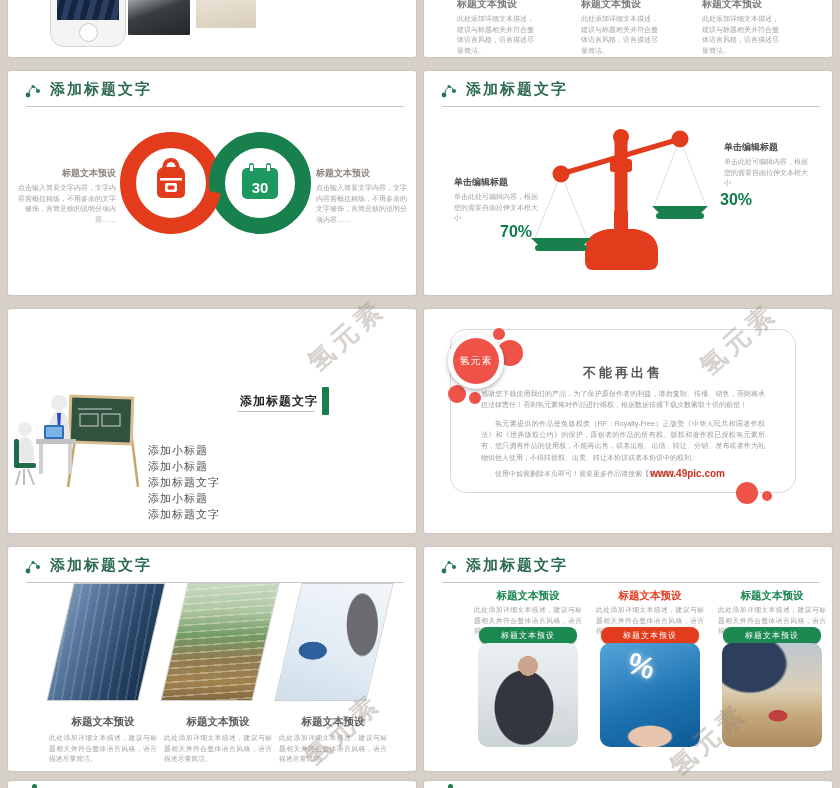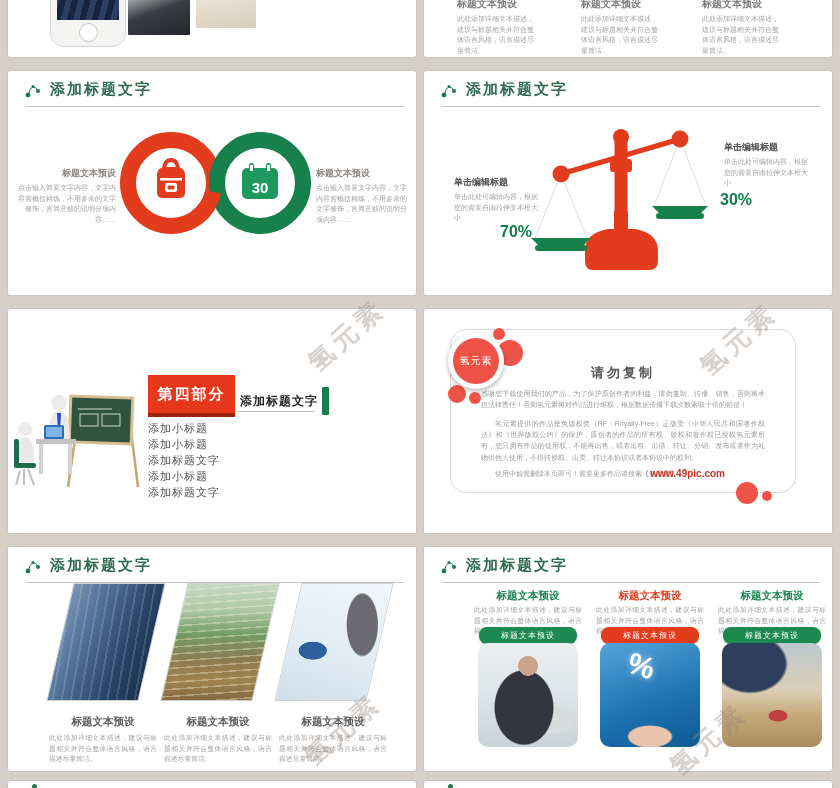--- a/index.html
+++ b/index.html
@@ -30,21 +30,21 @@
   .abs-svg{position:absolute;left:0;top:0;}
   .txtblock{position:absolute;}
   .txtblock.right-al{text-align:right;}
   
   .part-box{position:absolute;left:140px;top:66px;width:87px;height:38px;background:#e8381b;
             border-bottom:4px solid #9a2410;color:#fff;font-weight:bold;font-size:15px;
             text-align:center;line-height:38px;letter-spacing:2px;}
   .part-title{position:absolute;left:232px;top:84px;font-size:12px;font-weight:bold;color:#222;letter-spacing:1px;}
   .part-rule{position:absolute;left:230px;top:102px;width:76px;border-top:1px solid #bbb;}
   .green-bar{position:absolute;left:314px;top:78px;width:7px;height:28px;background:#17804d;border-radius:1px;}
-  .sec-item{position:absolute;left:140px;font-size:11px;color:#4f4f4f;letter-spacing:1px;}
+  .sec-item{position:absolute;left:140px;font-size:11px;color:#4f4f4f;letter-spacing:1px;margin-top:22px;}
   
   .cp-box{position:absolute;left:26px;top:20px;width:344px;height:162px;border:1px solid #d8d8d8;
           border-radius:16px;background:#fff;}
   .cp-title{position:absolute;left:0;right:0;top:34px;text-align:center;font-size:13px;
             font-weight:bold;color:#555;letter-spacing:3px;}
   .cp-p{position:absolute;left:30px;right:30px;font-size:7px;color:#9a9a9a;line-height:1.6;text-align:justify;}
   .cp-footer{position:absolute;left:44px;right:20px;bottom:13px;font-size:7px;color:#9a9a9a;}
   .cp-url{position:absolute;right:70px;bottom:13px;font-size:10px;font-weight:bold;color:#cc3322;}
   .cpc{position:absolute;border-radius:50%;background:#ef5348;}
   .badge-outer{position:absolute;left:24px;top:24px;width:56px;height:56px;border-radius:50%;
@@ -205,34 +205,33 @@
       <rect x="27" y="57" width="4" height="30" fill="#d2d2d2"></rect>
         <rect x="56" y="57" width="4" height="30" fill="#d2d2d2"></rect>
       <rect x="32" y="38" width="20" height="14" rx="1.5" fill="#2f71b8"></rect>
       <rect x="34" y="40" width="16" height="10" fill="#7db4e8"></rect>
       <circle cx="13" cy="42" r="7" fill="#ececec"></circle>
       <path d="M5 75 Q4 50 13 50 Q23 50 22 75 Z" fill="#e9e9e9"></path>
       <rect x="2" y="52" width="5" height="26" rx="2" fill="#1d6b4a"></rect>
       <rect x="2" y="76" width="22" height="5" rx="2" fill="#1d6b4a"></rect>
       <path d="M8 84 L4 98 M16 82 L22 98 M12 82 L12 98" stroke="#bdbdbd" stroke-width="2" fill="none"></path>
     </svg>
-    <div class="part-box">第四部分</div>
     <div class="part-title">添加标题文字</div>
     <div class="part-rule"></div>
     <div class="green-bar"></div>
     <div class="sec-item" style="top:112px;">添加小标题</div>
     <div class="sec-item" style="top:128px;">添加小标题</div>
     <div class="sec-item" style="top:144px;">添加标题文字</div>
     <div class="sec-item" style="top:160px;">添加小标题</div>
     <div class="sec-item" style="top:176px;">添加标题文字</div>
   </div>
 
   <div class="card" style="left:424px;top:309px;">
     <div class="cp-box">
-      <div class="cp-title">请勿复制</div>
+      <div class="cp-title">不能再出售</div>
       <div class="cp-p" style="top:58px;">感谢您下载使用我们的产品，为了保护原创作者的利益，请勿复制、传播、销售，否则将承担法律责任！否则氢元素将对作品进行维权，根据数据传播下载次数索取十倍的赔偿！</div>
       <div class="cp-p" style="top:88px;text-indent:2em;">氢元素提供的作品是免版权类（RF：Royalty-Free）正版受《中华人民共和国著作权法》和《世界版权公约》的保护，原创者的作品的所有权、版权和著作权已授权氢元素所有，您只拥有作品的使用权，不能再出售，或者出租、出借、转让、分销、发布或者作为礼物供他人使用，不得转授权、出卖、转让本协议或者本协议中的权利。</div>
       <div class="cp-footer">使用中如需删除本页即可！需要更多作品请搜索【氢元素】</div>
       <div class="cp-url">www.49pic.com</div>
     </div>
     <div class="cpc" style="left:69px;top:19px;width:12px;height:12px;"></div>
     <div class="cpc" style="left:73px;top:31px;width:26px;height:26px;"></div>
     <div class="cpc" style="left:24px;top:76px;width:18px;height:18px;"></div>
     <div class="cpc" style="left:45px;top:83px;width:12px;height:12px;"></div>
     <div class="badge-outer">

